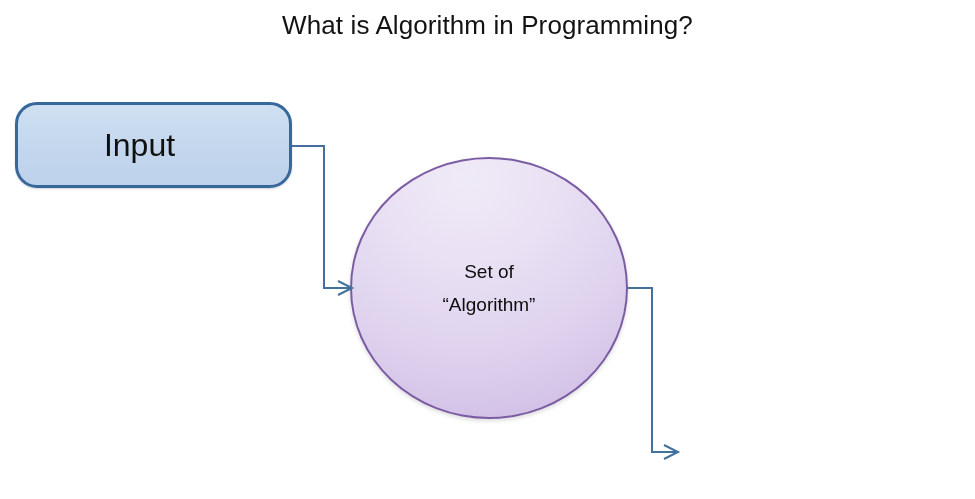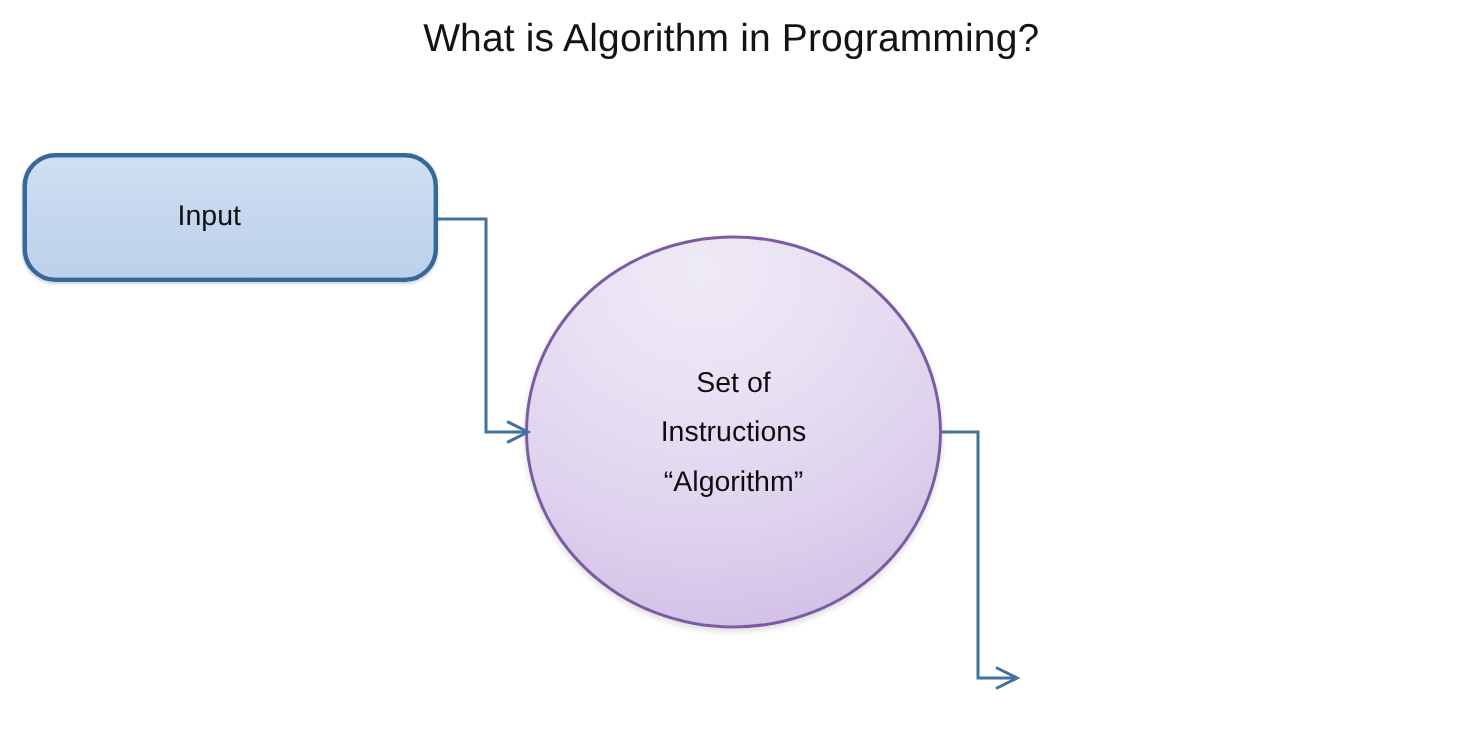--- a/index.html
+++ b/index.html
@@ -38,21 +38,21 @@
     box-sizing: border-box;
     border-radius: 22px;
     border: 3px solid #36689b;
     background: linear-gradient(to bottom, #cfe0f2 0%, #c3d6ed 55%, #bdd2eb 100%);
     box-shadow: 0 1px 2px rgba(0,0,0,0.18);
     display: flex;
     align-items: center;
     justify-content: center;
   }
   .proc-box .box-label {
-    font-size: 19px;
+    font-size: 32px;
     line-height: 30px;
     color: #101010;
     user-select: none;
   }
 
   #box-input {
     left: 15px;
     top: 102px;
     width: 277px;
     height: 86px;
@@ -135,21 +135,20 @@
 
   <div id="diagram-title">What is Algorithm in Programming?</div>
 
   <div class="proc-box" id="box-input">
     <span class="box-label">Input</span>
   </div>
 
   <div id="circle-algorithm">
     <div id="circle-text">
       <span class="tl">Set of</span>
-      <span class="tl">Instructions</span>
       <span class="tl">“Algorithm”</span>
     </div>
   </div>
 
 
   <svg id="connectors" viewBox="0 0 975 499">
 
     <g>
       <path class="conn-line" d="M 292 146 L 324 146 L 324 288 L 351 288"></path>
       <path class="conn-head" d="M 338 281 L 352 288 L 338 295"></path>

